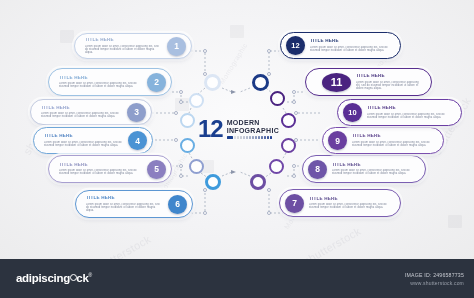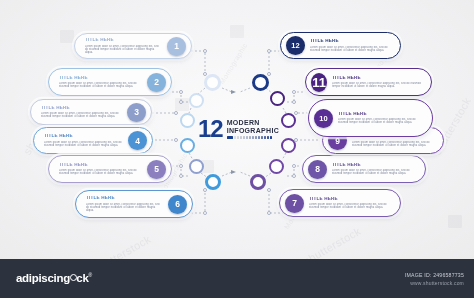--- a/index.html
+++ b/index.html
@@ -266,29 +266,29 @@
             <div class="blurb" style="max-height: 10px;">Lorem ipsum dolor sit amet, consectetur adipiscing elit, sed do eiusmod tempor incididunt ut labore et dolore magna aliqua.</div>
           </div>
         </div>
         <div class="card right" style="left: 322px; top: 127px; width: 122px; height: 27px; border-color: rgb(123, 79, 174);">
           <div class="badge" style="width: 19px; height: 19px; font-size: 8.5px; background: rgb(106, 63, 160); margin-left: 5px;">9</div>
           <div class="txt" style="margin: 0px 10px 0px 5px;">
             <div class="ttl" style="color: rgb(87, 60, 136); font-size: 4.6px;">TITLE HERE</div>
             <div class="blurb" style="max-height: 10px;">Lorem ipsum dolor sit amet, consectetur adipiscing elit, sed do eiusmod tempor incididunt ut labore et dolore magna aliqua.</div>
           </div>
         </div>
-        <div class="card right" style="left: 308px; top: 99px; width: 125px; height: 38px; border-color: rgb(107, 62, 164);">
+        <div class="card right" style="left: 337px; top: 99px; width: 125px; height: 27px; border-color: rgb(107, 62, 164);">
           <div class="badge" style="width: 19px; height: 19px; font-size: 7.5px; background: rgb(90, 47, 149); margin-left: 5px;">10</div>
           <div class="txt" style="margin: 0px 10px 0px 5px;">
             <div class="ttl" style="color: rgb(78, 52, 132); font-size: 4.6px;">TITLE HERE</div>
             <div class="blurb" style="max-height: 10px;">Lorem ipsum dolor sit amet, consectetur adipiscing elit, sed do eiusmod tempor incididunt ut labore et dolore magna aliqua.</div>
           </div>
         </div>
         <div class="card right" style="left: 305px; top: 68px; width: 127px; height: 28px; border-color: rgb(87, 46, 142);">
-          <div class="badge" style="width: 16px; height: 19px; font-size: 13px; background: rgb(74, 35, 128); margin-left: 5px;">11</div>
+          <div class="badge" style="width: 29px; height: 19px; font-size: 11px; background: rgb(74, 35, 128); margin-left: 16px;">11</div>
           <div class="txt" style="margin: 0px 10px 0px 5px;">
             <div class="ttl" style="color: rgb(69, 48, 124); font-size: 4.6px;">TITLE HERE</div>
             <div class="blurb" style="max-height: 10px;">Lorem ipsum dolor sit amet, consectetur adipiscing elit, sed do eiusmod tempor incididunt ut labore et dolore magna aliqua.</div>
           </div>
         </div>
         <div class="card right" style="left: 280px; top: 32px; width: 121px; height: 27px; border-color: rgb(27, 45, 107);">
           <div class="badge" style="width: 19px; height: 19px; font-size: 7.5px; background: rgb(27, 45, 107); margin-left: 5px;">12</div>
           <div class="txt" style="margin: 0px 10px 0px 5px;">
             <div class="ttl" style="color: rgb(36, 58, 116); font-size: 4.6px;">TITLE HERE</div>
             <div class="blurb" style="max-height: 10px;">Lorem ipsum dolor sit amet, consectetur adipiscing elit, sed do eiusmod tempor incididunt ut labore et dolore magna aliqua.</div>

